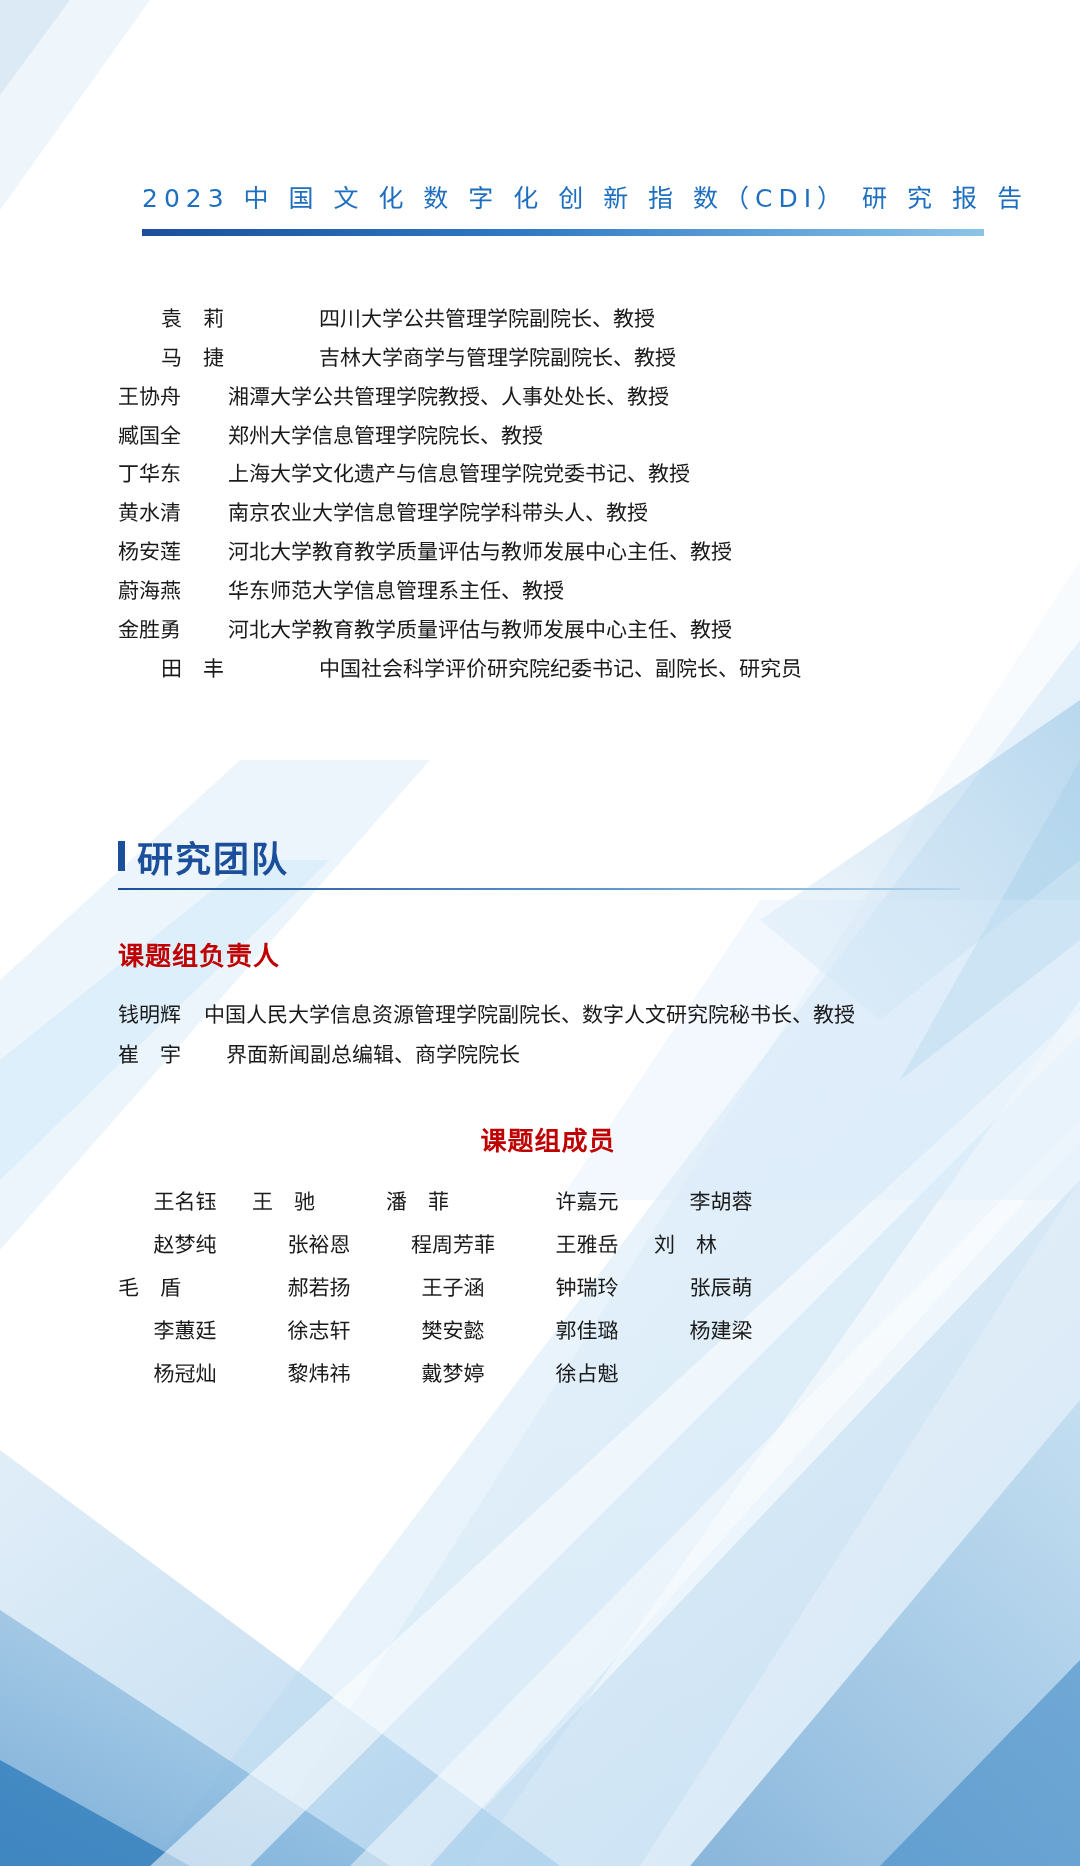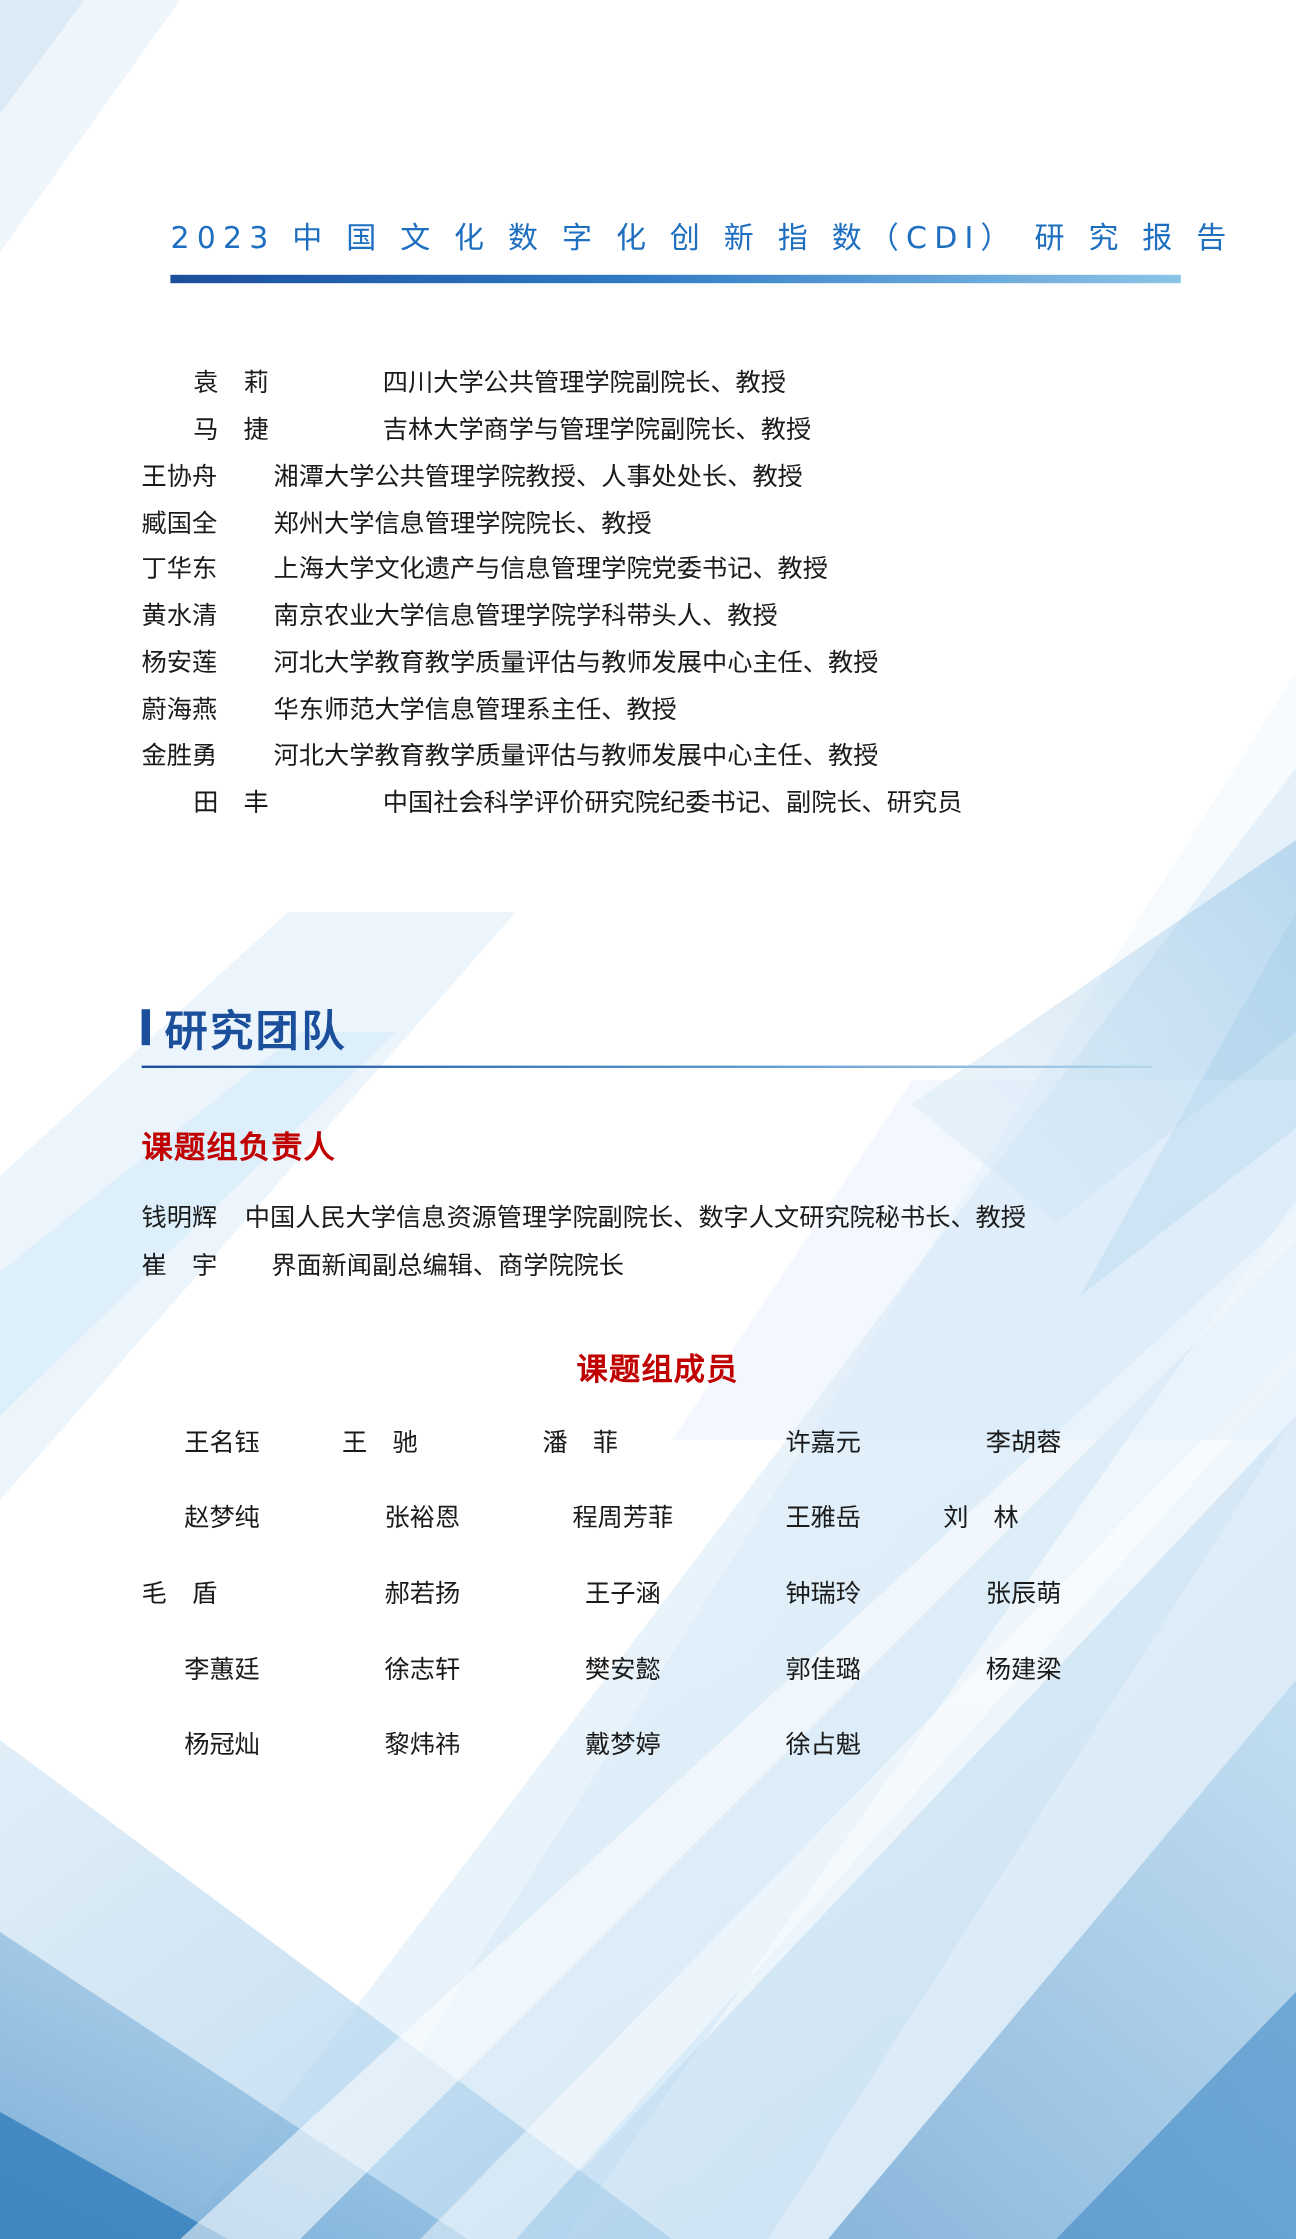--- a/index.html
+++ b/index.html
@@ -157,21 +157,20 @@
     text-align: center;
   }
   .members-grid {
     margin-top: 28px;
     display: grid;
     grid-template-columns: 134px 134px 134px 134px 134px;
     row-gap: 13px;
     column-gap: 0px;
     font-size: 21px;
     color: #1a1a1a;
-    gap: 33px;
   }
   .member {
     white-space: nowrap;
   }
   .member.sp2 {
     display: inline-flex;
     width: 66px;
     justify-content: space-between;
   }
 </style>

